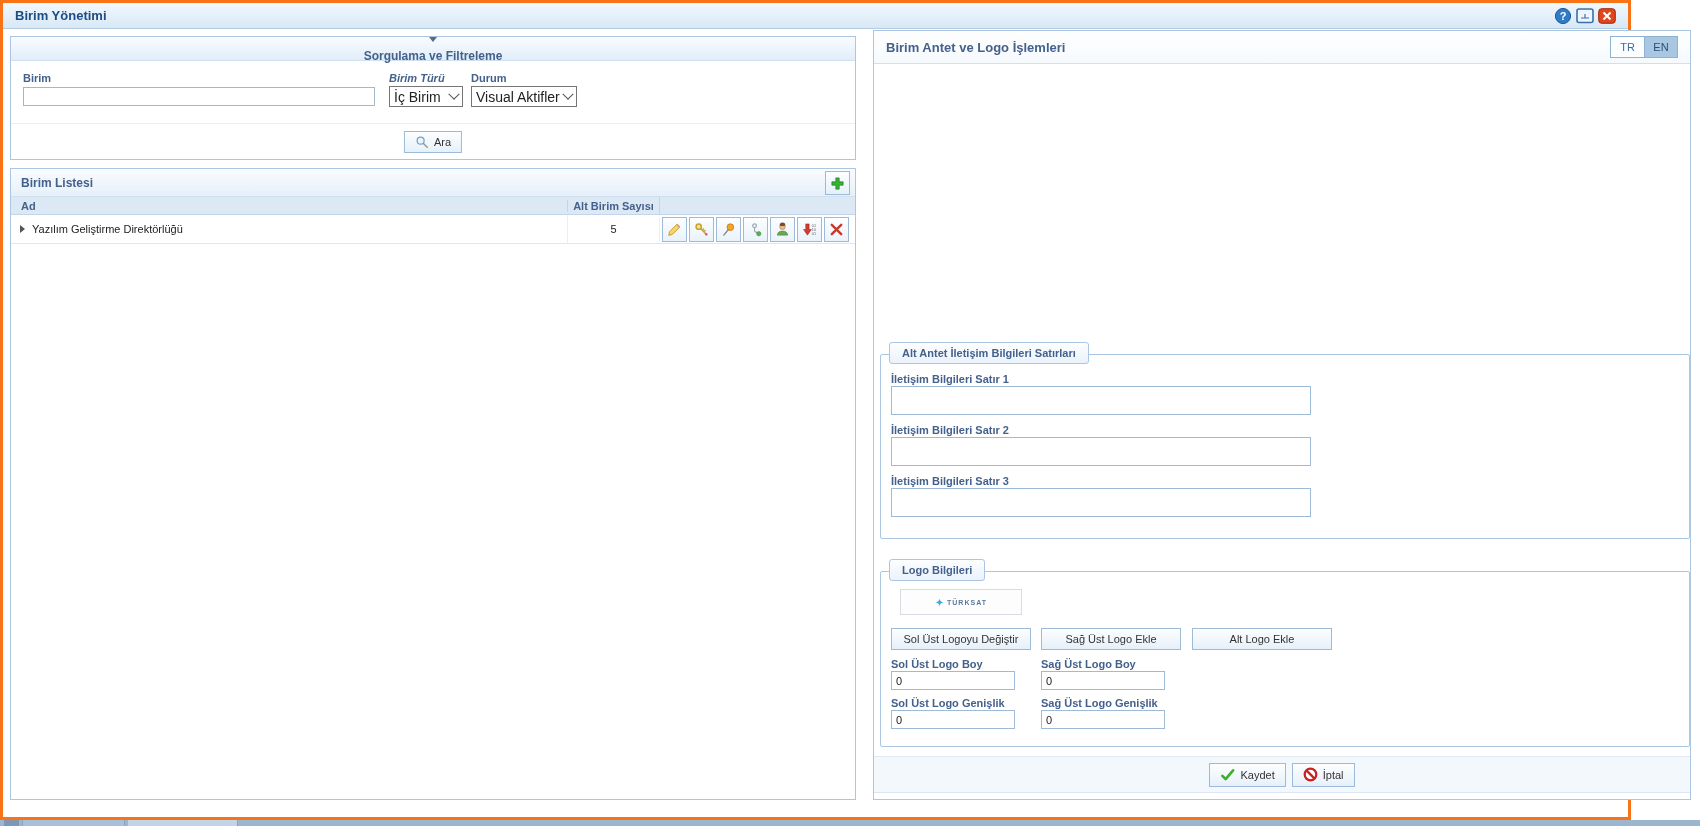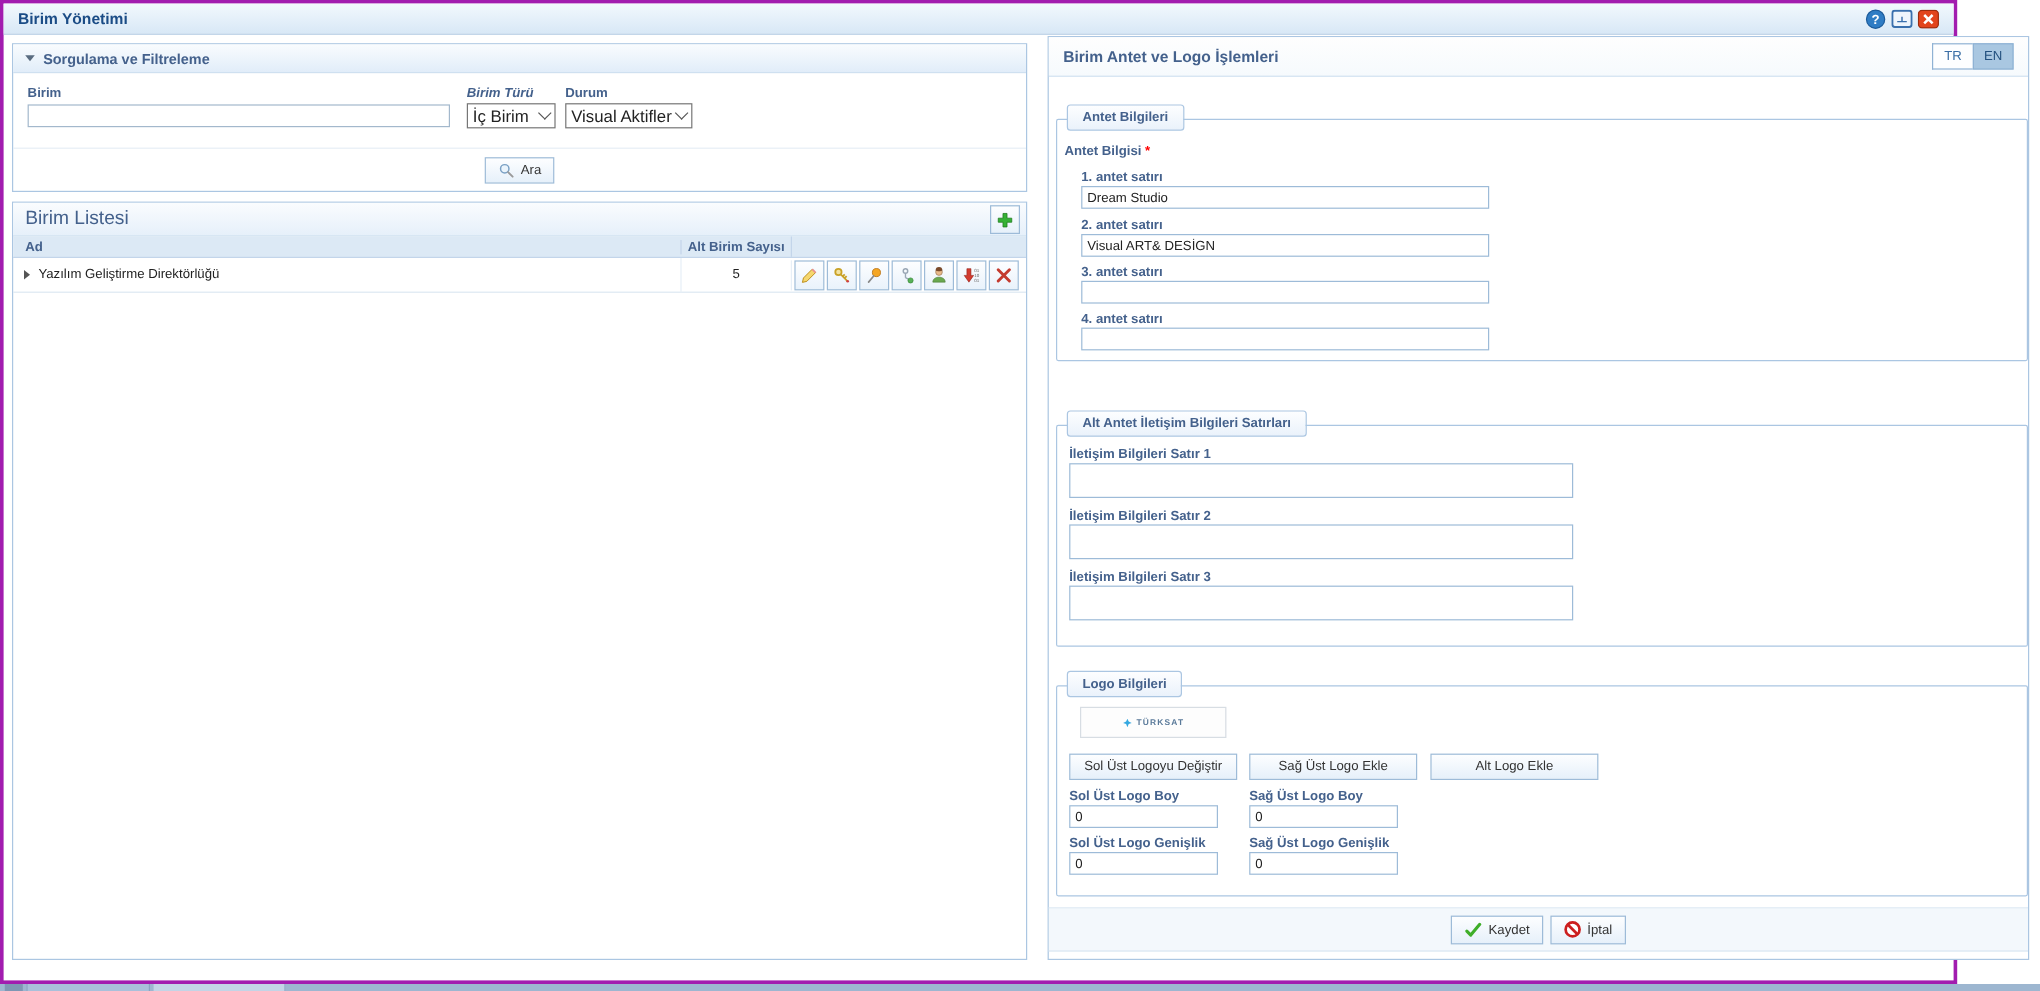--- a/index.html
+++ b/index.html
@@ -1,27 +1,27 @@
 <!DOCTYPE html>
 <html><head>
 <meta charset="utf-8">
 <style>
   * { box-sizing: border-box; margin: 0; padding: 0; }
   html,body { width:1700px; height:826px; background:#fff; font-family:"Liberation Sans",sans-serif; font-size:11px; overflow:hidden; }
-  .window { position:absolute; left:0; top:0; width:1631px; height:820px; border:3px solid #a21caf; background:#fff; }
+  .window { position:absolute; left:0; top:0; width:1631px; height:820px; border:3px solid #f97316; background:#fff; }
 
   
   .titlebar { position:absolute; left:0; top:0; right:0; height:26px; background:linear-gradient(#f2f8fd,#d8e8f6); border-bottom:1px solid #b5cde4; display:flex; align-items:center; padding:0 12px; }
   .titlebar .win-title { font-size:13px; font-weight:bold; color:#1b4c86; }
   .titlebar-icons { margin-left:auto; display:flex; align-items:center; gap:4px; }
   .tb-icon { width:18px; height:17px; display:flex; align-items:center; justify-content:center; cursor:pointer; }
 
   
   .panel { position:absolute; border:1px solid #abc6e2; background:#fff; }
-  .panel-header { height:24px; background:linear-gradient(#f9fcfe,#e1edf9); border-bottom:1px solid #cfe0f0; display:flex; align-items:center; padding:0 10px; gap:7px; color:#44618c; font-weight:bold; font-size:12px; }
+  .panel-header { height:24px; background:linear-gradient(#f9fcfe,#e1edf9); border-bottom:1px solid #cfe0f0; display:flex; align-items:center; padding:0 10px; gap:7px; color:#44618c; font-weight:bold; font-size:12px;flex-direction:column; }
   .tri-down { width:0; height:0; border-left:4px solid transparent; border-right:4px solid transparent; border-top:5px solid #5a6c80; }
   .tri-right { width:0; height:0; border-top:4px solid transparent; border-bottom:4px solid transparent; border-left:5px solid #555; }
 
   label, .lbl { font-size:11px; font-weight:bold; color:#44618c; display:block; }
   .txt { border:1px solid #a3b8cc; background:#fff; font-family:"Liberation Sans",sans-serif; font-size:11px; padding:1px 4px; color:#222; }
   .txt-blue { border:1px solid #9dbbd8; }
 
   
   .sel { position:absolute; height:21px; border:1px solid #767676; background:#fff; display:flex; align-items:center; padding:0 4px; font-size:14px; color:#222; cursor:pointer; }
   .sel .chev { margin-left:auto; width:8px; height:8px; border-right:1.6px solid #555; border-bottom:1.6px solid #555; transform:rotate(45deg) translate(-2px,-2px); }
@@ -29,21 +29,21 @@
   .btn { display:inline-flex; align-items:center; justify-content:center; gap:5px; border:1px solid #9dbbd8; background:linear-gradient(#fdfeff,#e6f0fa); font-size:11px; color:#333; cursor:pointer; padding:0 10px; height:22px; }
 
   
   #filter-panel { left:7px; top:33px; width:846px; height:124px; }
   #filter-body { position:relative; height:98px; }
   #divider { position:absolute; left:0; right:0; top:62px; border-top:1px solid #e6eef6; }
   #ara-btn { position:absolute; left:50%; transform:translateX(-50%); top:70px; }
 
   
   #list-panel { left:7px; top:165px; width:846px; height:632px; }
-  #list-header { position:relative; height:28px; background:linear-gradient(#fafcfe,#e6f0fa); border-bottom:1px solid #cfe0f0; display:flex; align-items:center; padding:0 10px; color:#44618c; font-weight:normal; font-size:16px; }
+  #list-header { position:relative; height:28px; background:linear-gradient(#fafcfe,#e6f0fa); border-bottom:1px solid #cfe0f0; display:flex; align-items:center; padding:0 10px; color:#44618c; font-weight:bold; font-size:12px; }
   #add-btn { position:absolute; right:5px; top:2px; width:25px; height:24px; padding:0; }
   .thead { display:flex; height:18px; background:#dce9f5; border-bottom:1px solid #c3d5ea; color:#44618c; font-weight:bold; align-items:center; }
   .thead .c-name { flex:1; padding-left:10px; }
   .thead .c-count { width:92px; text-align:center; border-left:1px solid #c3d5ea; }
   .thead .c-actions { width:196px; align-self:stretch; border-left:1px solid #c3d5ea; }
   .trow { display:flex; height:29px; border-bottom:1px solid #dde8f2; align-items:center; color:#222; }
   .trow .c-name { flex:1; padding-left:9px; display:flex; align-items:center; gap:7px; }
   .trow .c-count { width:92px; text-align:center; border-left:1px solid #e7eff7; line-height:29px; }
   .trow .c-actions { width:196px; display:flex; gap:2px; padding:0 2px; border-left:1px solid #e7eff7; }
   .action-btn { width:25px; height:25px; border:1px solid #9dbbd8; background:linear-gradient(#fdfeff,#e9f2fb); display:flex; align-items:center; justify-content:center; cursor:pointer; }
@@ -213,34 +213,20 @@
 
   <div class="panel" id="right-panel">
     <div id="rp-header">
       <span id="rp-title">Birim Antet ve Logo İşlemleri</span>
       <span id="lang-tabs">
         <span class="lang-btn" id="tab-tr">TR</span>
         <span class="lang-btn" id="tab-en">EN</span>
       </span>
     </div>
 
-    <div class="fieldset" id="fs-antet">
-      <span class="legend">Antet Bilgileri</span>
-      <span class="lbl abs" style="left:6px; top:20px;">
-        <span>Antet Bilgisi</span> <span class="req">*</span>
-      </span>
-      <label class="abs" style="left:20px; top:42px;">1. antet satırı</label>
-      <input class="txt txt-blue abs" style="left: 20px; top: 55px; width: 340px; height: 19px;" value="Dream Studio">
-      <label class="abs" style="left:20px; top:82px;">2. antet satırı</label>
-      <input class="txt txt-blue abs" style="left: 20px; top: 95px; width: 340px; height: 19px;" value="Visual ART&amp; DESİGN">
-      <label class="abs" style="left:20px; top:121px;">3. antet satırı</label>
-      <input class="txt txt-blue abs" style="left: 20px; top: 134px; width: 340px; height: 19px;" value="">
-      <label class="abs" style="left:20px; top:160px;">4. antet satırı</label>
-      <input class="txt txt-blue abs" style="left: 20px; top: 173px; width: 340px; height: 19px;" value="">
-    </div>
 
     <div class="fieldset" id="fs-contact">
       <span class="legend">Alt Antet İletişim Bilgileri Satırları</span>
       <label class="abs" style="left:10px; top:18px;">İletişim Bilgileri Satır 1</label>
       <textarea class="txt txt-blue abs" style="left: 10px; top: 31px; width: 420px; height: 29px; resize: none;"></textarea>
       <label class="abs" style="left:10px; top:69px;">İletişim Bilgileri Satır 2</label>
       <textarea class="txt txt-blue abs" style="left: 10px; top: 82px; width: 420px; height: 29px; resize: none;"></textarea>
       <label class="abs" style="left:10px; top:120px;">İletişim Bilgileri Satır 3</label>
       <textarea class="txt txt-blue abs" style="left: 10px; top: 133px; width: 420px; height: 29px; resize: none;"></textarea>
     </div>

